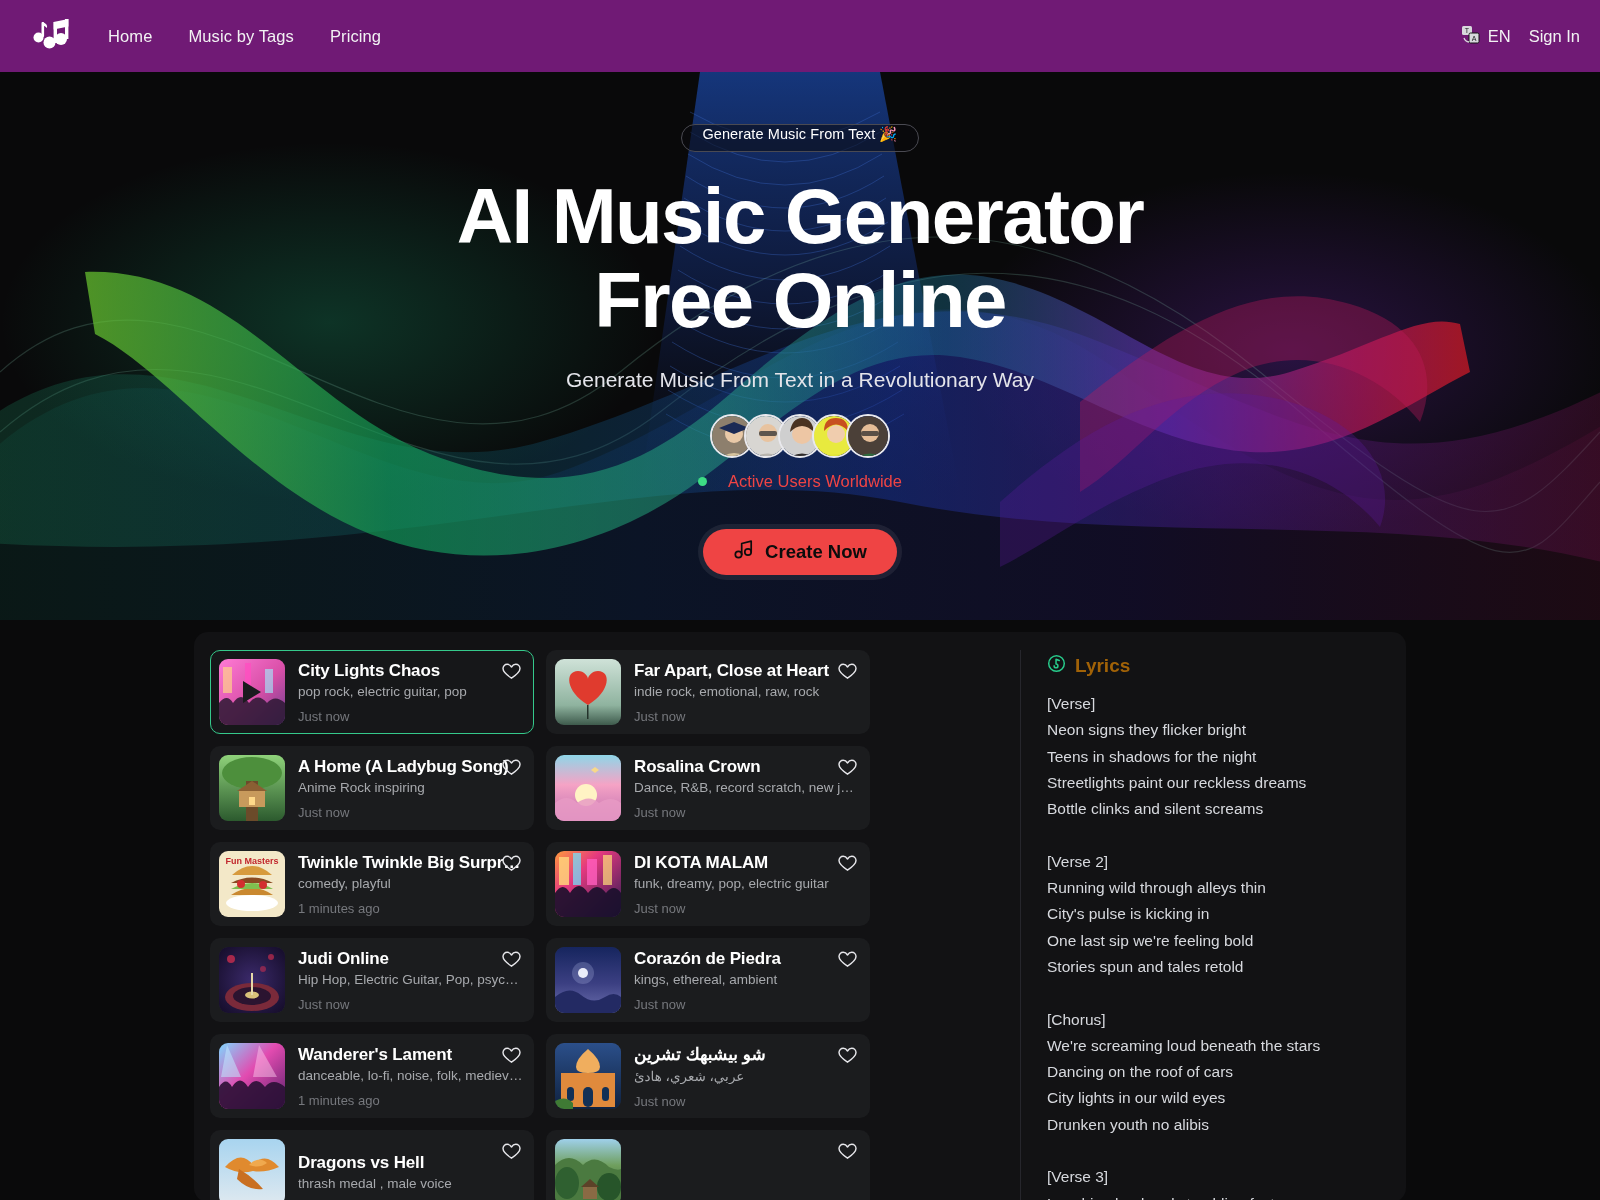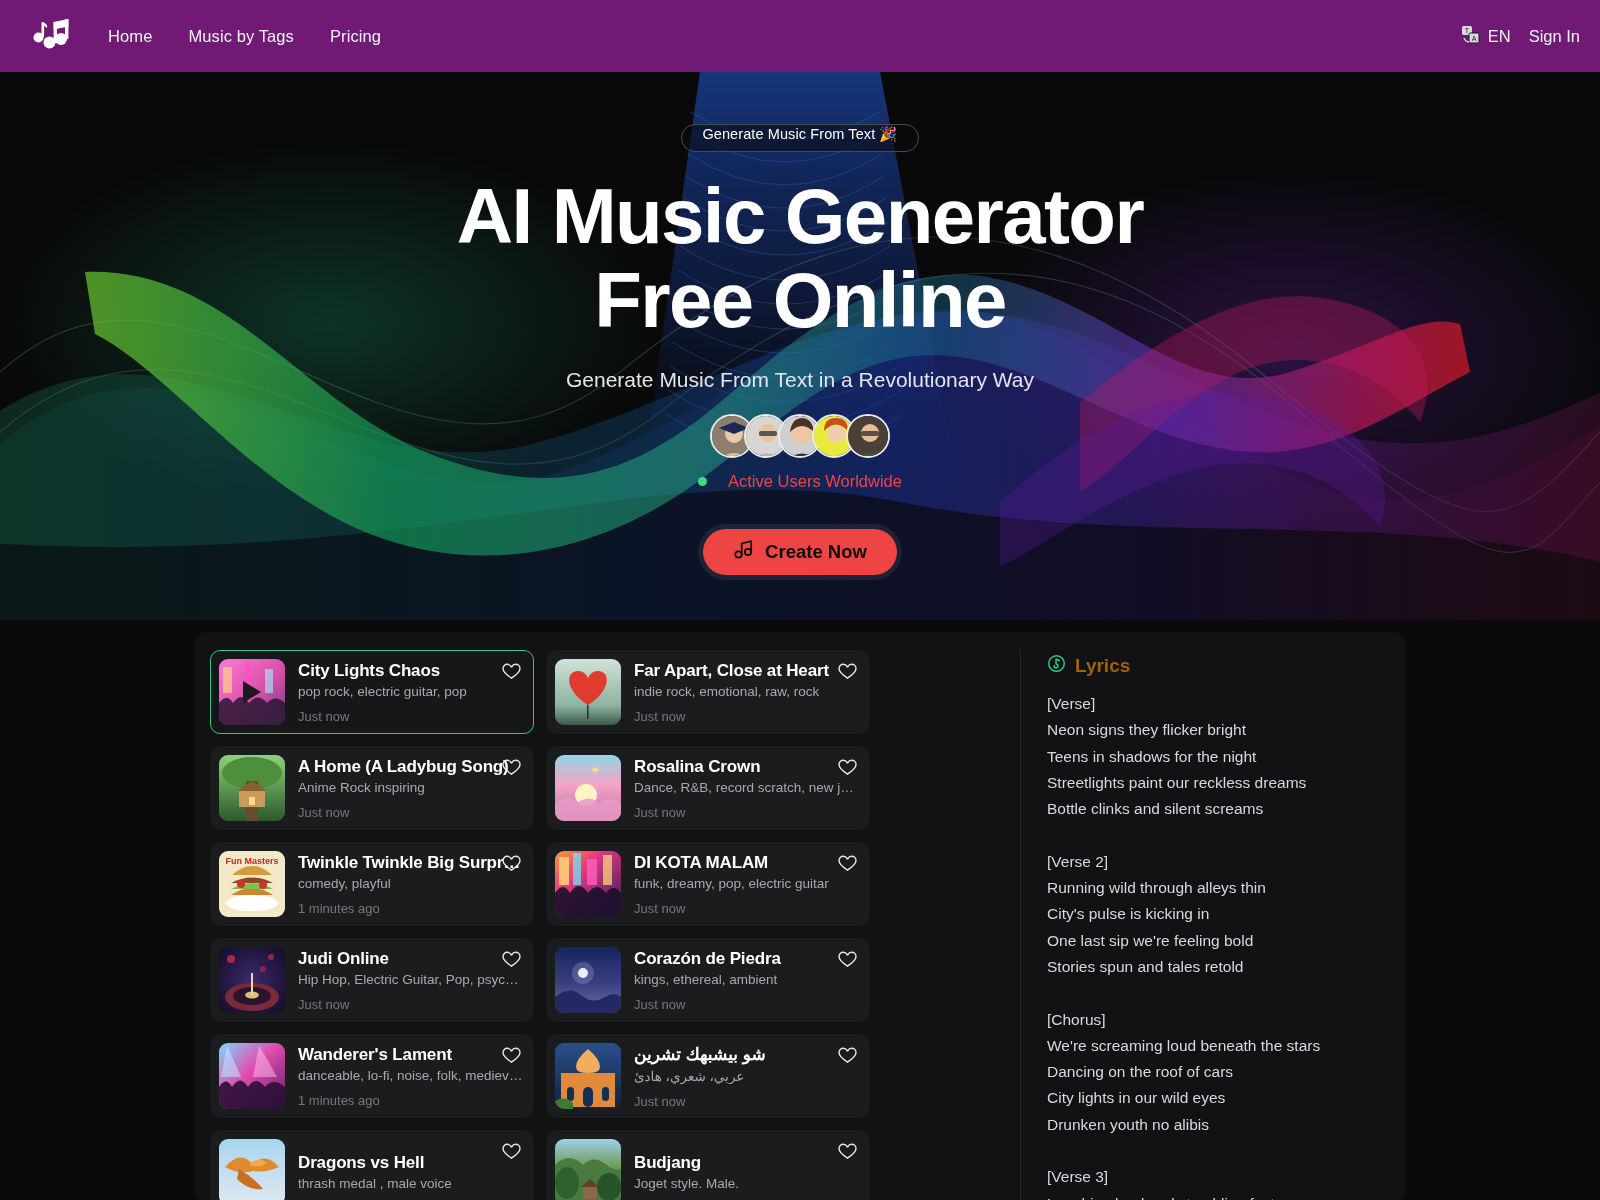--- a/index.html
+++ b/index.html
@@ -645,24 +645,20 @@
                   <stop offset="100%" stop-color="#2e5a2c"></stop>
                 </linearGradient>
               </defs>
               <rect width="66" height="66" fill="url(#t12)"></rect>
               <path d="M0 26 q14 -14 28 0 q12 -12 26 2 q8 4 12 2 L66 66 L0 66 Z" fill="#4b7a40"></path>
               <ellipse cx="12" cy="44" rx="12" ry="16" fill="#2f6030"></ellipse>
               <ellipse cx="54" cy="48" rx="12" ry="14" fill="#27552a"></ellipse>
               <rect x="28" y="48" width="14" height="12" fill="#8a6a44"></rect>
               <path d="M26 48 l9 -8 l9 8 z" fill="#5c4228"></path>
             </svg></div>
-          <div class="card-body">
-            <div class="card-title">Budjang</div>
-            <div class="card-tags">Joget style. Male.</div>
-          </div>
           <span class="heart"><svg width="19" height="17" viewBox="0 0 19 17" fill="none" stroke="#e6e6ea" stroke-width="1.45">
               <path d="M9.5 15.2 C 3.2 11, 1 8.3, 1 5.6 C 1 3.1, 2.9 1.3, 5.2 1.3 C 6.9 1.3, 8.5 2.4, 9.5 4 C 10.5 2.4, 12.1 1.3, 13.8 1.3 C 16.1 1.3, 18 3.1, 18 5.6 C 18 8.3, 15.8 11, 9.5 15.2 Z" stroke-linejoin="round"></path>
             </svg></span>
         </div>
       </div>
 
     <div class="lyrics">
       <div class="lyrics-head">
         <span>
           <svg width="19" height="19" viewBox="0 0 20 20" fill="none" stroke="#27c98a" stroke-width="1.6">

